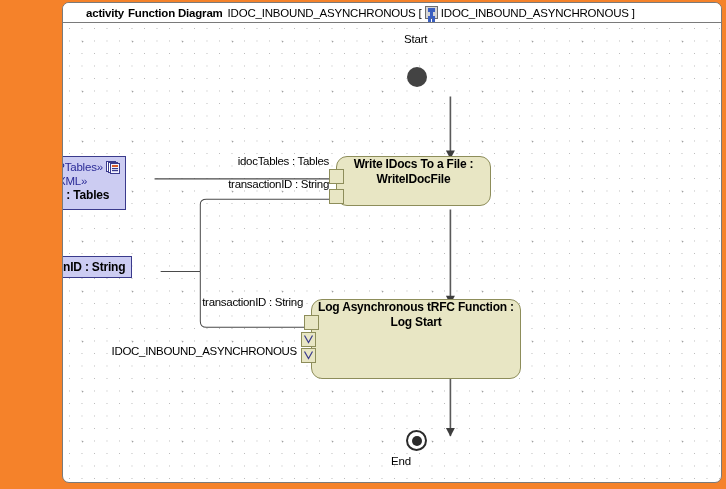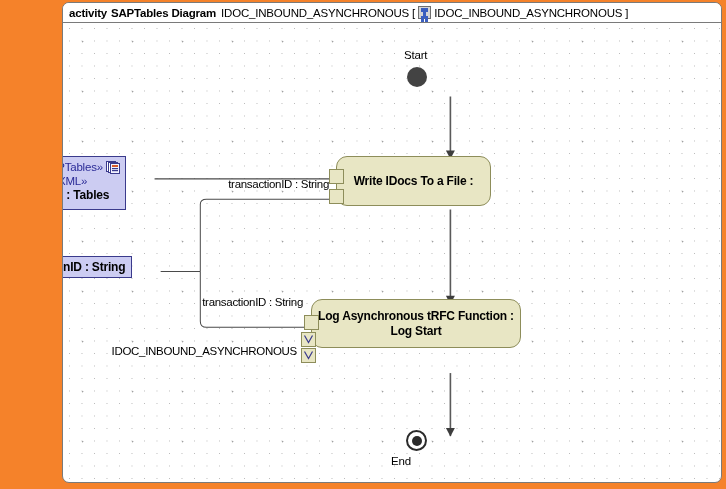--- a/index.html
+++ b/index.html
@@ -47,21 +47,21 @@
   #titlebar {
     position: absolute;
     left: 0; top: 0;
     height: 20px;
     width: 100%;
     background: #ffffff;
     border-bottom: 1px solid #7a7a7a;
     box-sizing: border-box;
     display: flex;
     align-items: center;
-    padding-left: 6px;
+    padding-left: 23px;
     white-space: nowrap;
   }
   .tb-kw {
     font-size: 11.5px;
     font-weight: bold;
     color: #000;
     letter-spacing: -0.2px;
   }
   .tb-kw2 {
     font-size: 11.5px;
@@ -136,21 +136,21 @@
     height: 14px;
   }
   
   .act {
     position: absolute;
     background: #e8e6c4;
     border: 1px solid #8d8d5a;
     border-radius: 11px;
     box-sizing: border-box;
     display: flex;
-    align-items: center;
+    align-items: flex-start;
     justify-content: center;
     text-align: center;
     color: #000;
     font-weight: bold;
     font-size: 12px;
     line-height: 15px;
     letter-spacing: -0.2px;
     z-index: 5;
   }
   
@@ -225,21 +225,21 @@
 <body>
 
 <div id="canvas">
 
   <div id="frame">
 
     <div id="grid"></div>
 
     <div id="titlebar">
       <span class="tb-kw">activity</span>
-      <span class="tb-kw2">SAPTables Diagram</span>
+      <span class="tb-kw2">Function Diagram</span>
       <span class="tb-name">IDOC_INBOUND_ASYNCHRONOUS</span>
       <span class="tb-brk">[</span>
       <span class="tb-icon"></span>
       <span class="tb-name" style="margin-left:0">IDOC_INBOUND_ASYNCHRONOUS</span>
       <span class="tb-brk">]</span>
     </div>
 
     <svg id="edges" viewBox="0 0 660 481" width="660" height="481">
       <defs>
         <marker id="arrowOpen" markerWidth="10" markerHeight="10" refX="9" refY="4" orient="auto" markerUnits="userSpaceOnUse">
@@ -258,21 +258,21 @@
 
       <path d="M 63 173 L 273 173" fill="none" stroke="#4a4a4a" stroke-width="1" marker-end="url(#arrowOpen)"></path>
 
       <path d="M 69 264 L 108 264" fill="none" stroke="#4a4a4a" stroke-width="1"></path>
 
       <path d="M 108 264 L 108 198 Q 108 193 114 193 L 273 193" fill="none" stroke="#4a4a4a" stroke-width="1" marker-end="url(#arrowOpen)"></path>
 
       <path d="M 108 264 L 108 313 Q 108 319 114 319 L 248 319" fill="none" stroke="#4a4a4a" stroke-width="1" marker-end="url(#arrowOpen)"></path>
     </svg>
 
-    <div class="nodelabel" style="left:341px; top:46px;">Start</div>
+    <div class="nodelabel" style="left:341px; top:30px;">Start</div>
     <div class="startnode" style="left:344px; top:64px;"></div>
 
     <div class="objnode" style="left:-50px; top:153px; width:113px; height:54px; padding-top:3px;">
       <div class="ster">«SAPTables»</div>
       <div class="ster">«XML»</div>
       <div class="objname">tables : Tables</div>
       <svg class="tablesicon" viewBox="0 0 15 14">
         <rect x="0.5" y="0.5" width="9" height="10" fill="#ffffff" stroke="#3a3a8c" stroke-width="1"></rect>
         <rect x="2.5" y="1.5" width="9" height="10" fill="#ffffff" stroke="#3a3a8c" stroke-width="1"></rect>
         <rect x="4.5" y="2.5" width="9" height="10" fill="#f2f2ff" stroke="#3a3a8c" stroke-width="1"></rect>
@@ -282,46 +282,48 @@
       </svg>
     </div>
 
     <div class="objnode" style="left:-62px; top:253px; width:131px; height:22px; display:flex; align-items:center; justify-content:center;">
       <div class="objname">transactionID : String</div>
     </div>
 
     <div class="act" style="left:273px; top:153px; width:155px; height:50px;">
       <div>
         <div>Write IDocs To a File :</div>
+        <div>WriteIDocFile</div>
       </div>
     </div>
     <div class="pin" style="left:266px; top:166px;"></div>
     <div class="pin" style="left:266px; top:186px;"></div>
 
-    <div class="act" style="left:248px; top:296px; width:210px; height:49px;">
+    <div class="act" style="left:248px; top:296px; width:210px; height:80px;">
       <div>
         <div>Log Asynchronous tRFC Function :</div>
         <div>Log Start</div>
       </div>
     </div>
     <div class="pin" style="left:241px; top:312px;"></div>
     <div class="pin chev" style="left:238px; top:329px;">
       <svg width="13" height="13" viewBox="0 0 13 13">
         <path d="M2.5,2.5 L6.5,9.5 L10.5,2.5" fill="none" stroke="#3a3a8c" stroke-width="1.2"></path>
       </svg>
     </div>
     <div class="pin chev" style="left:238px; top:345px;">
       <svg width="13" height="13" viewBox="0 0 13 13">
         <path d="M2.5,2.5 L6.5,9.5 L10.5,2.5" fill="none" stroke="#3a3a8c" stroke-width="1.2"></path>
       </svg>
     </div>
 
     <div class="endnode" style="left:343px; top:427px;"></div>
     <div class="nodelabel" style="left:328px; top:452px;">End</div>
 
+    <div class="edgelabel r" style="left:98px; top:152px; width:168px;">idocTables : Tables</div>
 
     <div class="edgelabel r" style="left:98px; top:175px; width:168px;">transactionID : String</div>
 
     <div class="edgelabel r" style="left:70px; top:293px; width:170px;">transactionID : String</div>
 
 
     <div class="edgelabel r" style="left:20px; top:342px; width:214px;">IDOC_INBOUND_ASYNCHRONOUS</div>
 
   </div>
 </div>

